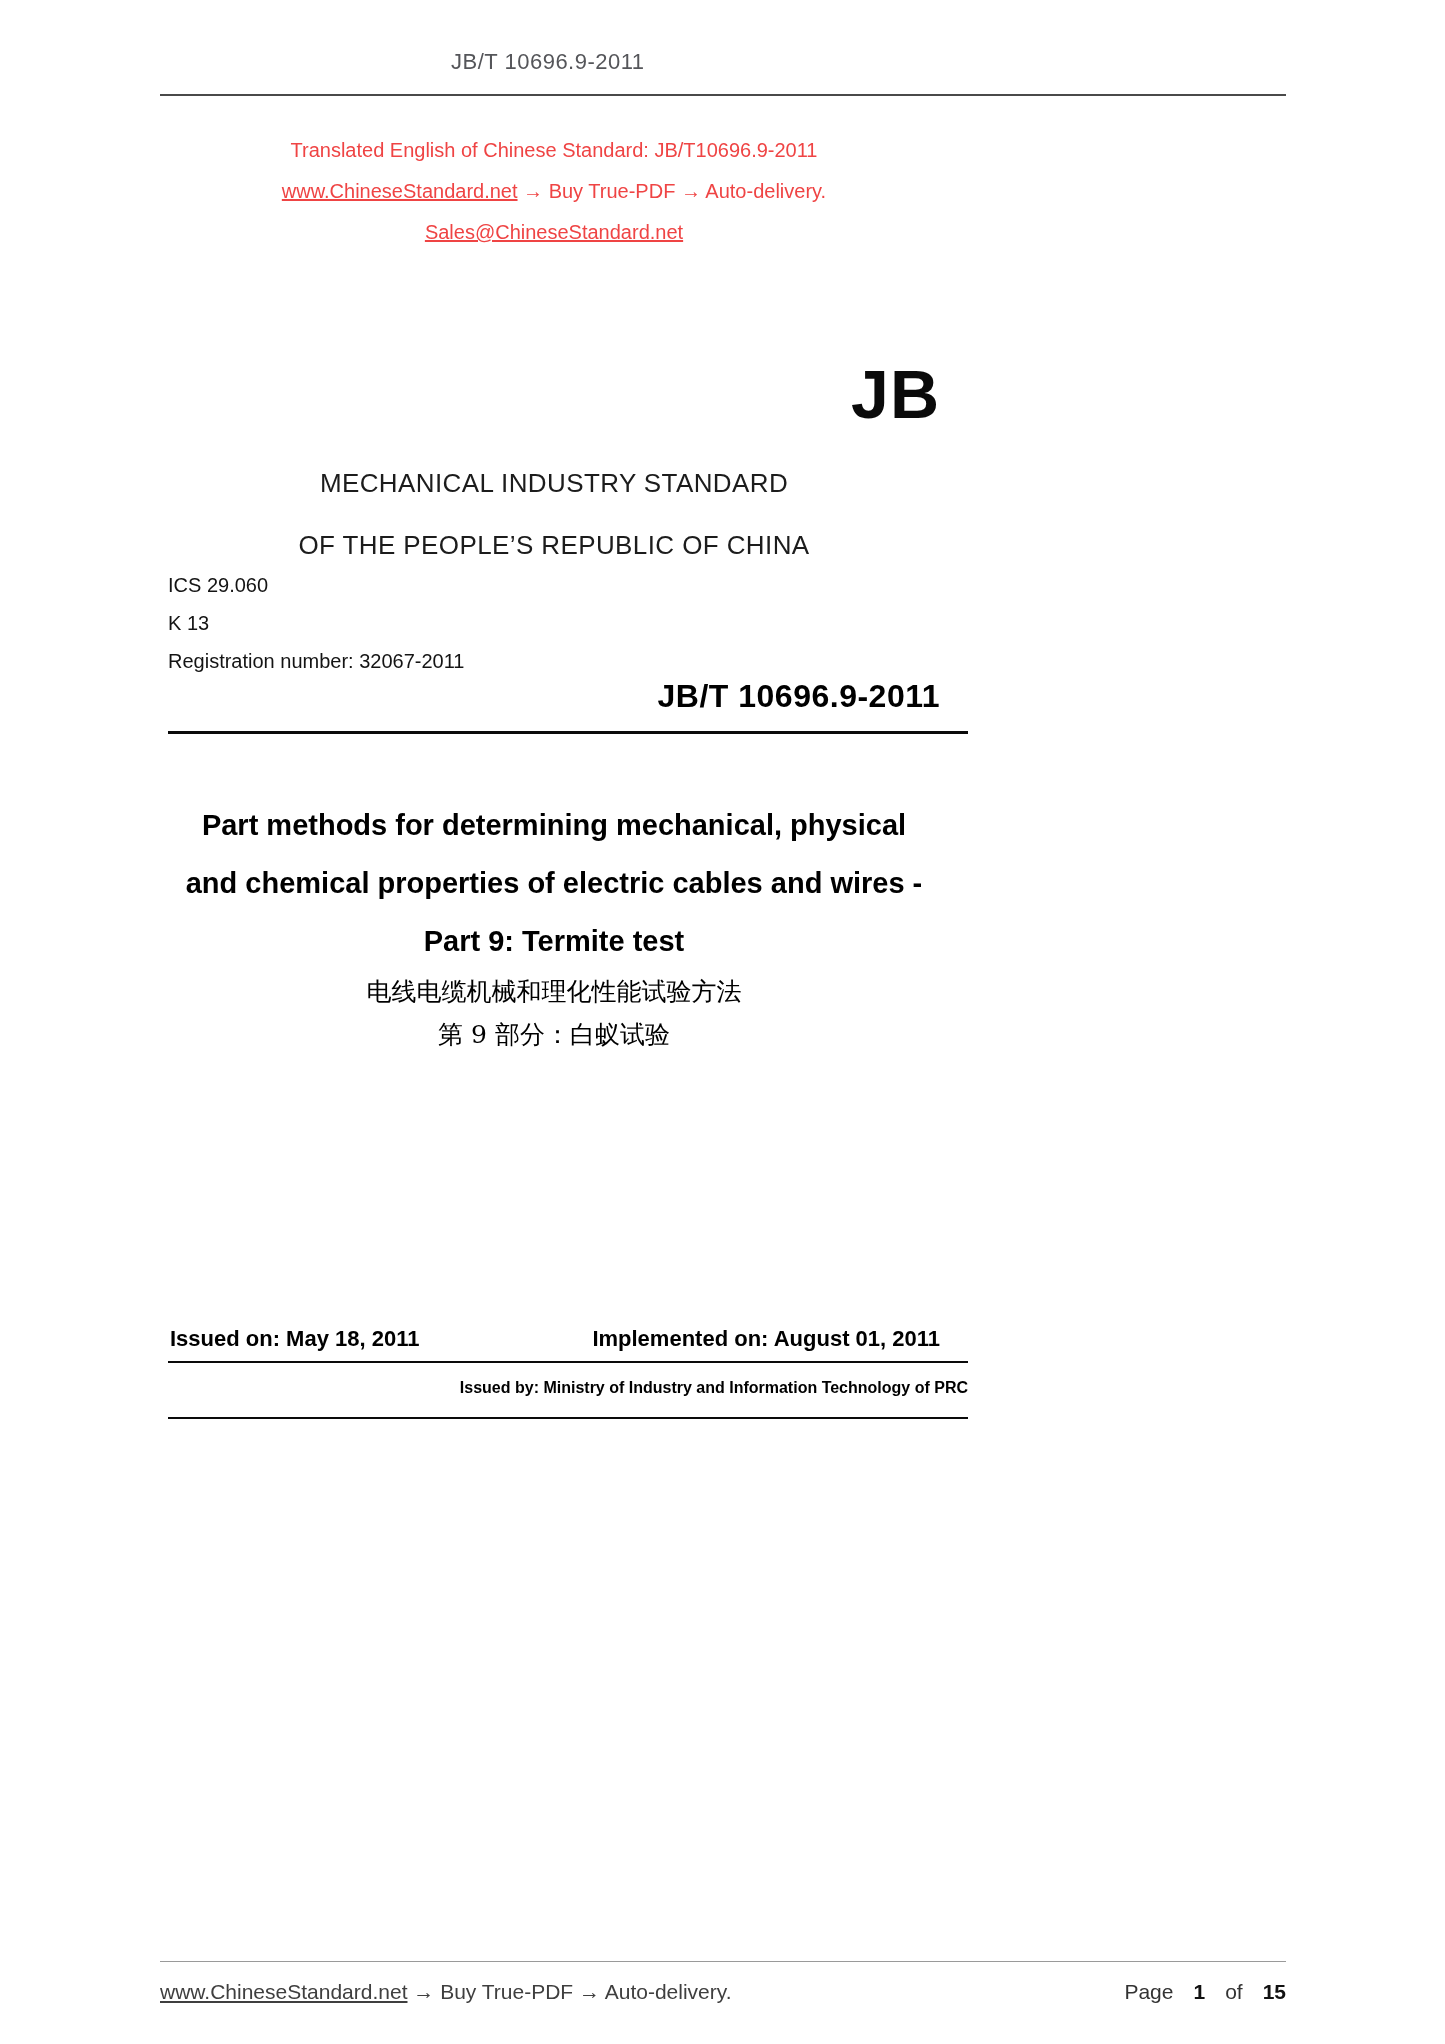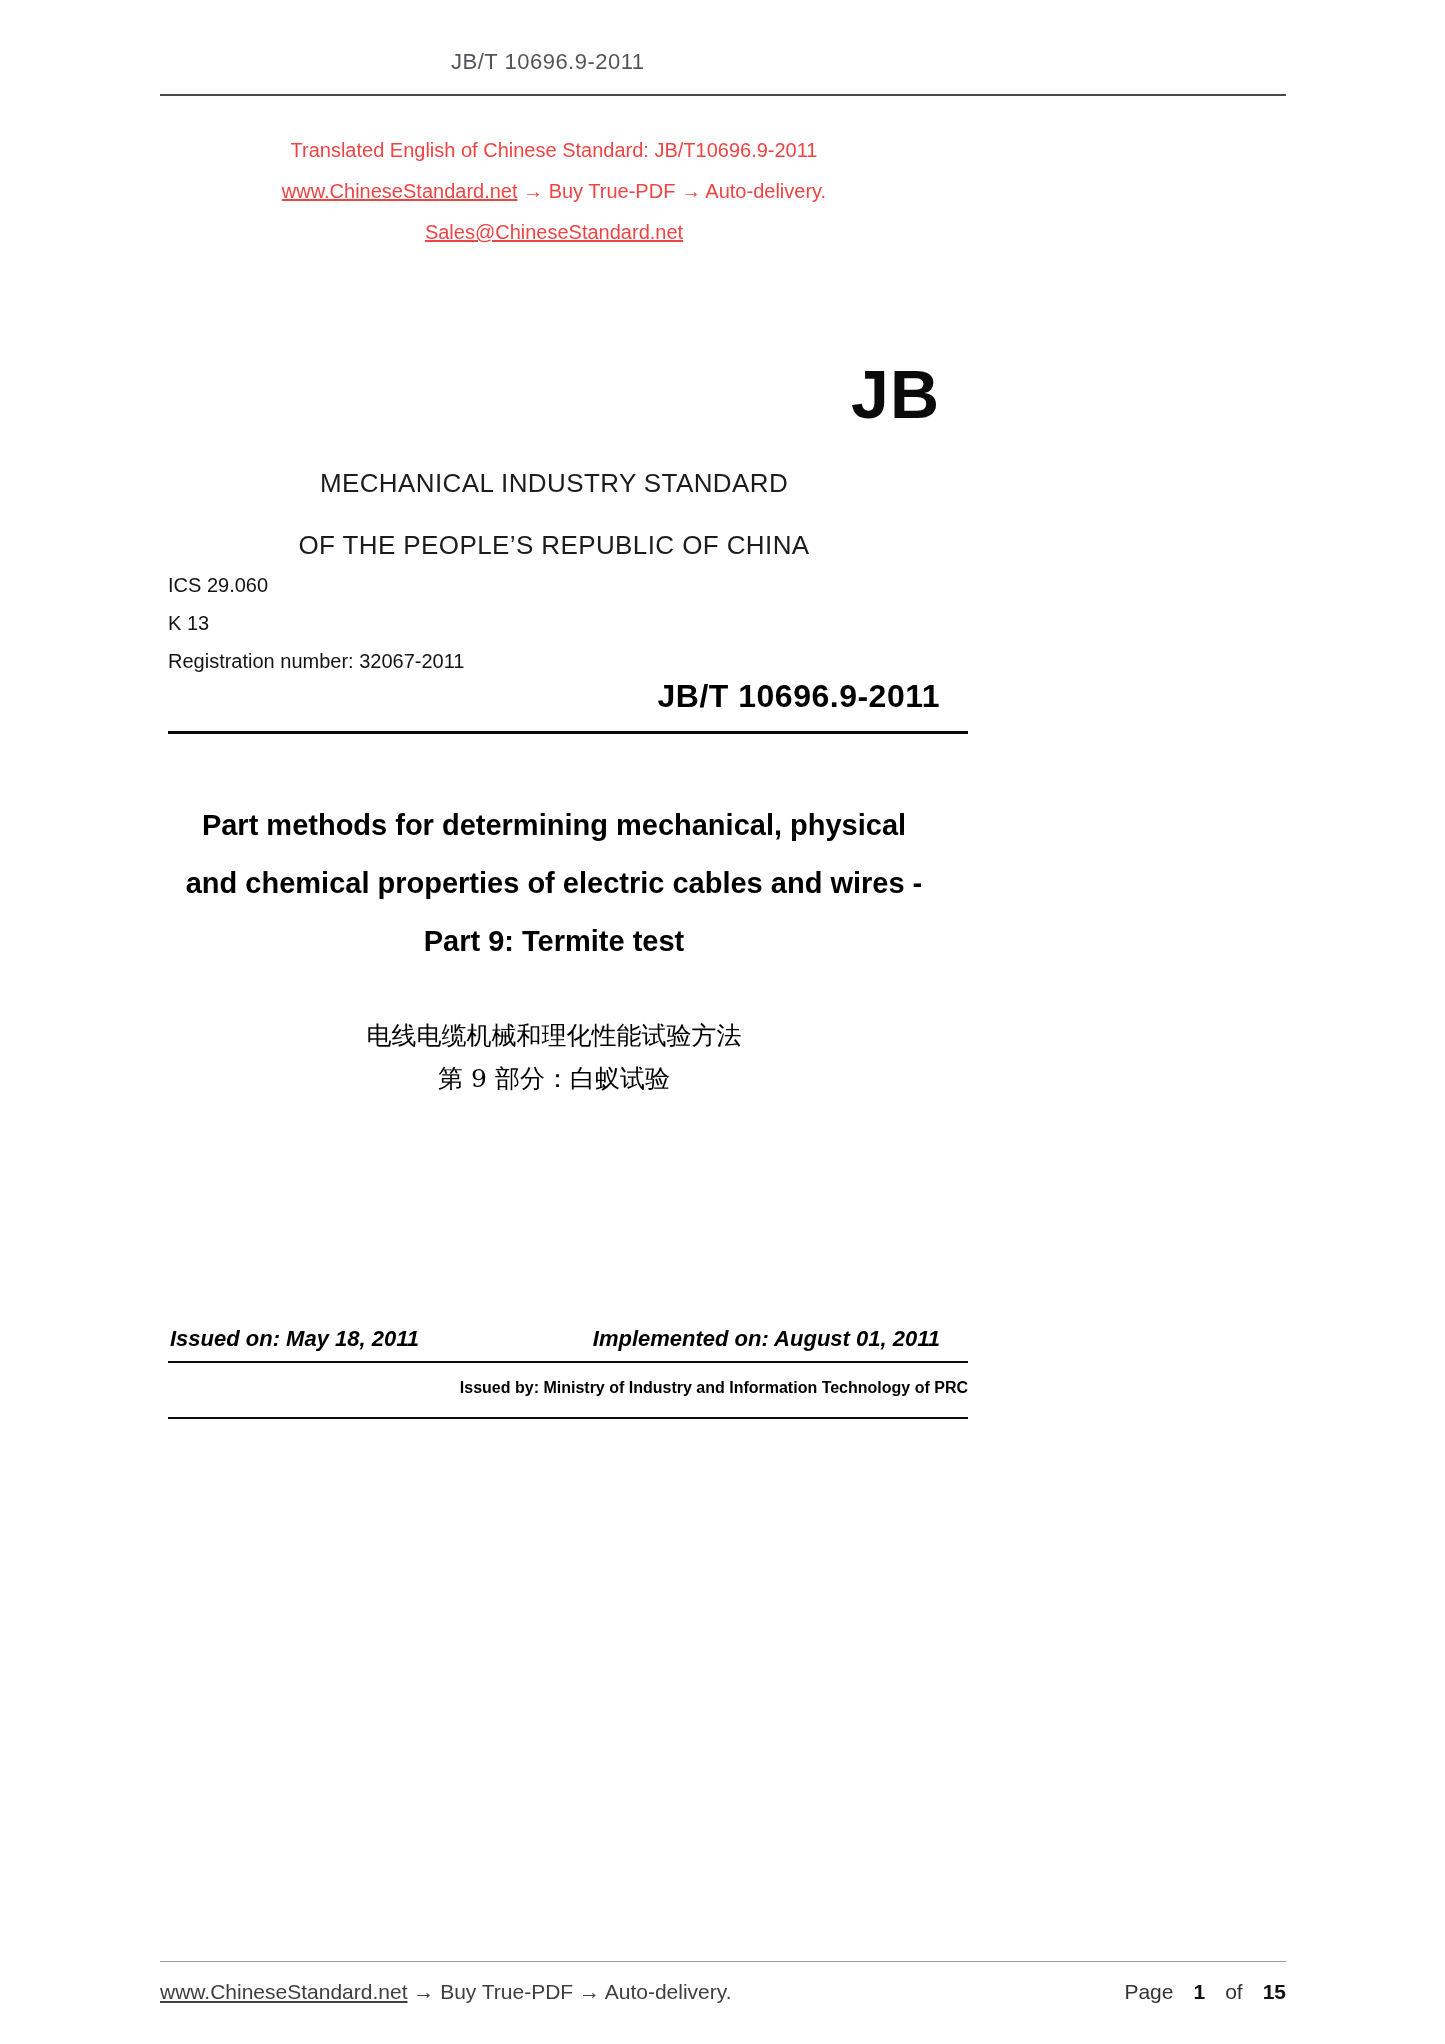--- a/index.html
+++ b/index.html
@@ -83,30 +83,28 @@
     text-align:center;
     font-size:29px; font-weight:700; color:#000;
     line-height:58px;
   }
   .title-zh {
     left:54px; top:970px; width:1000px;
     text-align:center;
     font-size:25px; color:#000;
     line-height:43px;
     font-family:"DejaVu Serif","Liberation Serif",serif;
-    margin-top:44px;
   }
 
   
   .dates-row {
     left:170px; top:1326px; width:770px;
     display:flex; justify-content:space-between; align-items:baseline;
     font-size:22px; font-weight:700; color:#000;
     white-space:nowrap;
-    font-style:italic;
   }
   .rule-dates {
     left:168px; top:1361px; width:800px; height:2px;
     background:#0a0a0a;
   }
   .issuer {
     left:168px; top:1371px; width:800px;
     text-align:right;
     font-size:16px; font-weight:700; color:#000;
     line-height:34px; white-space:nowrap;

